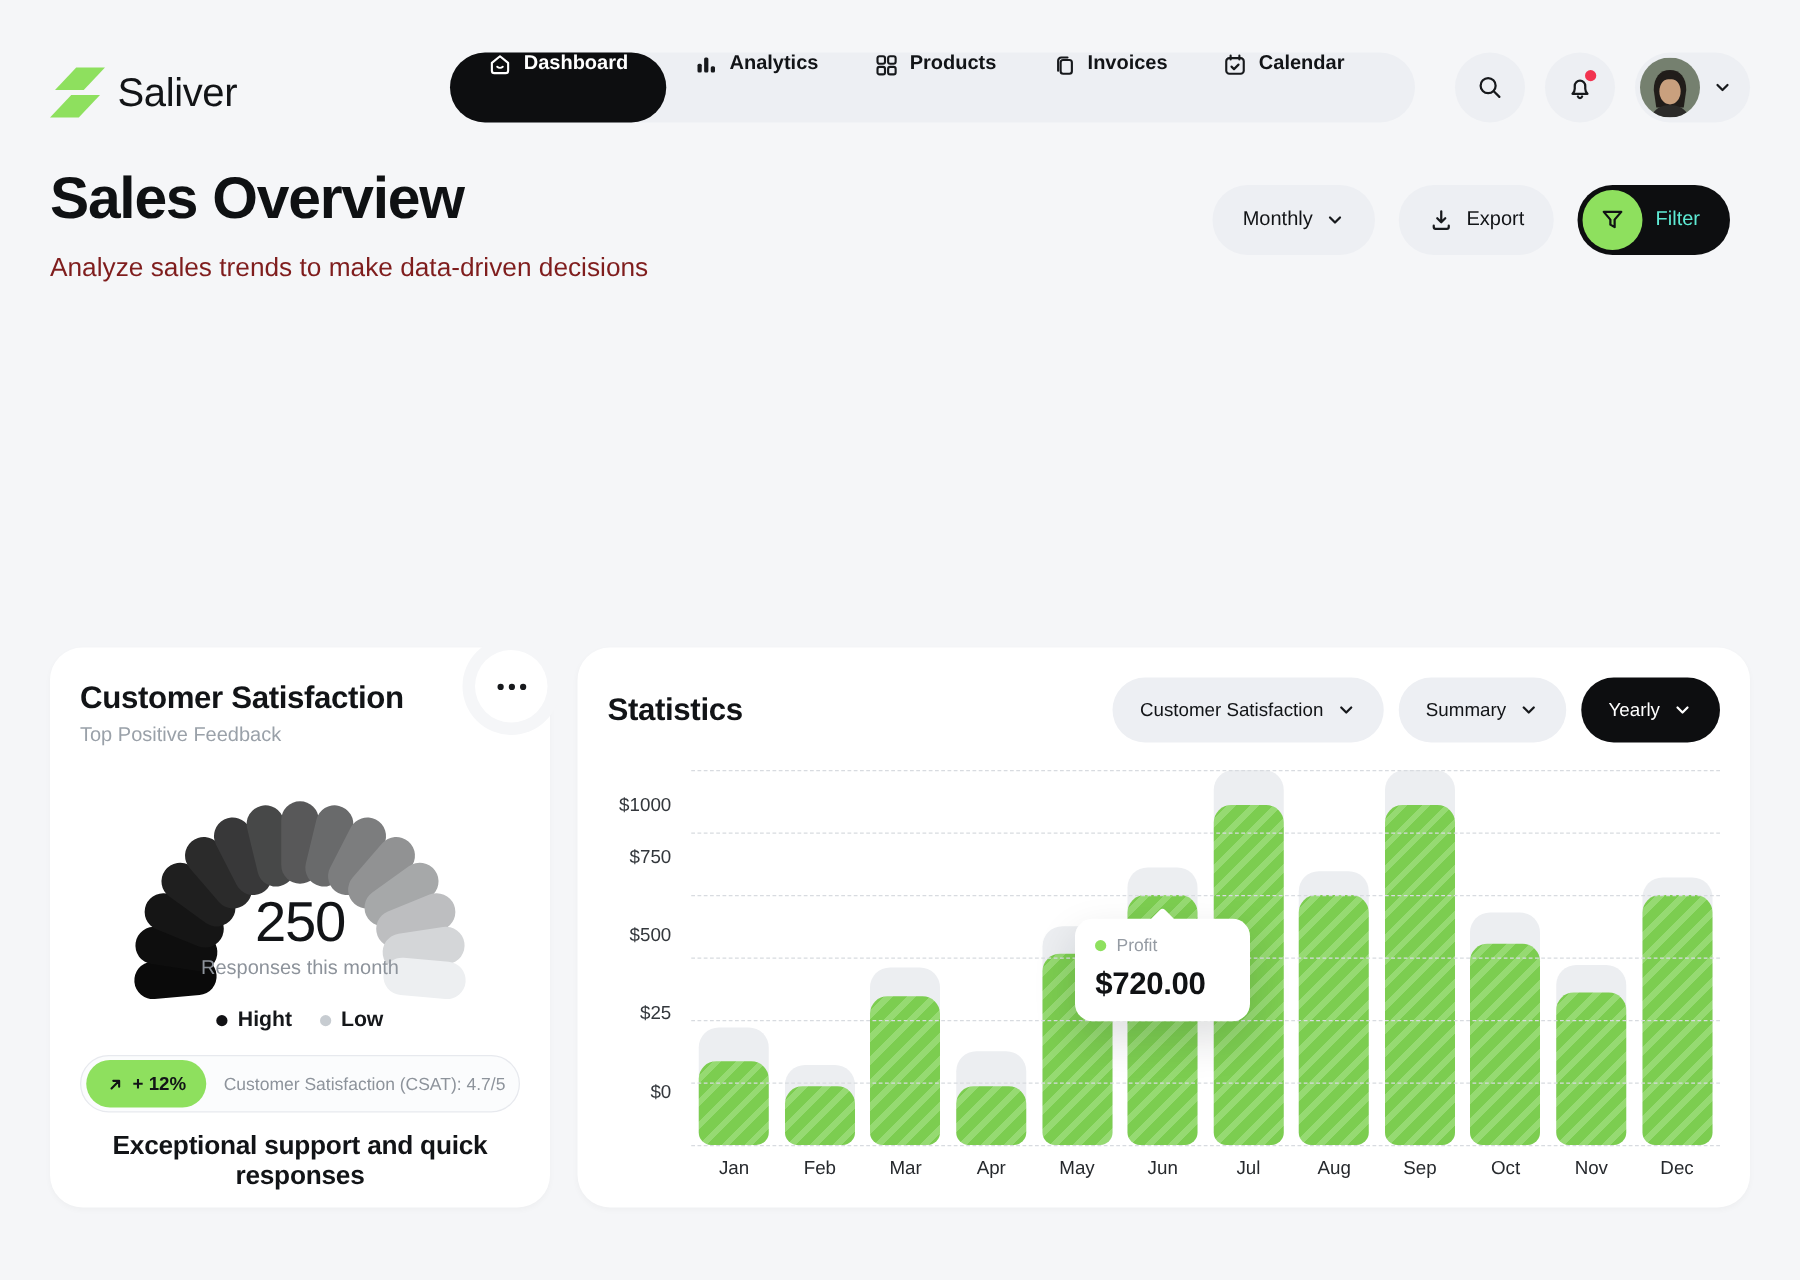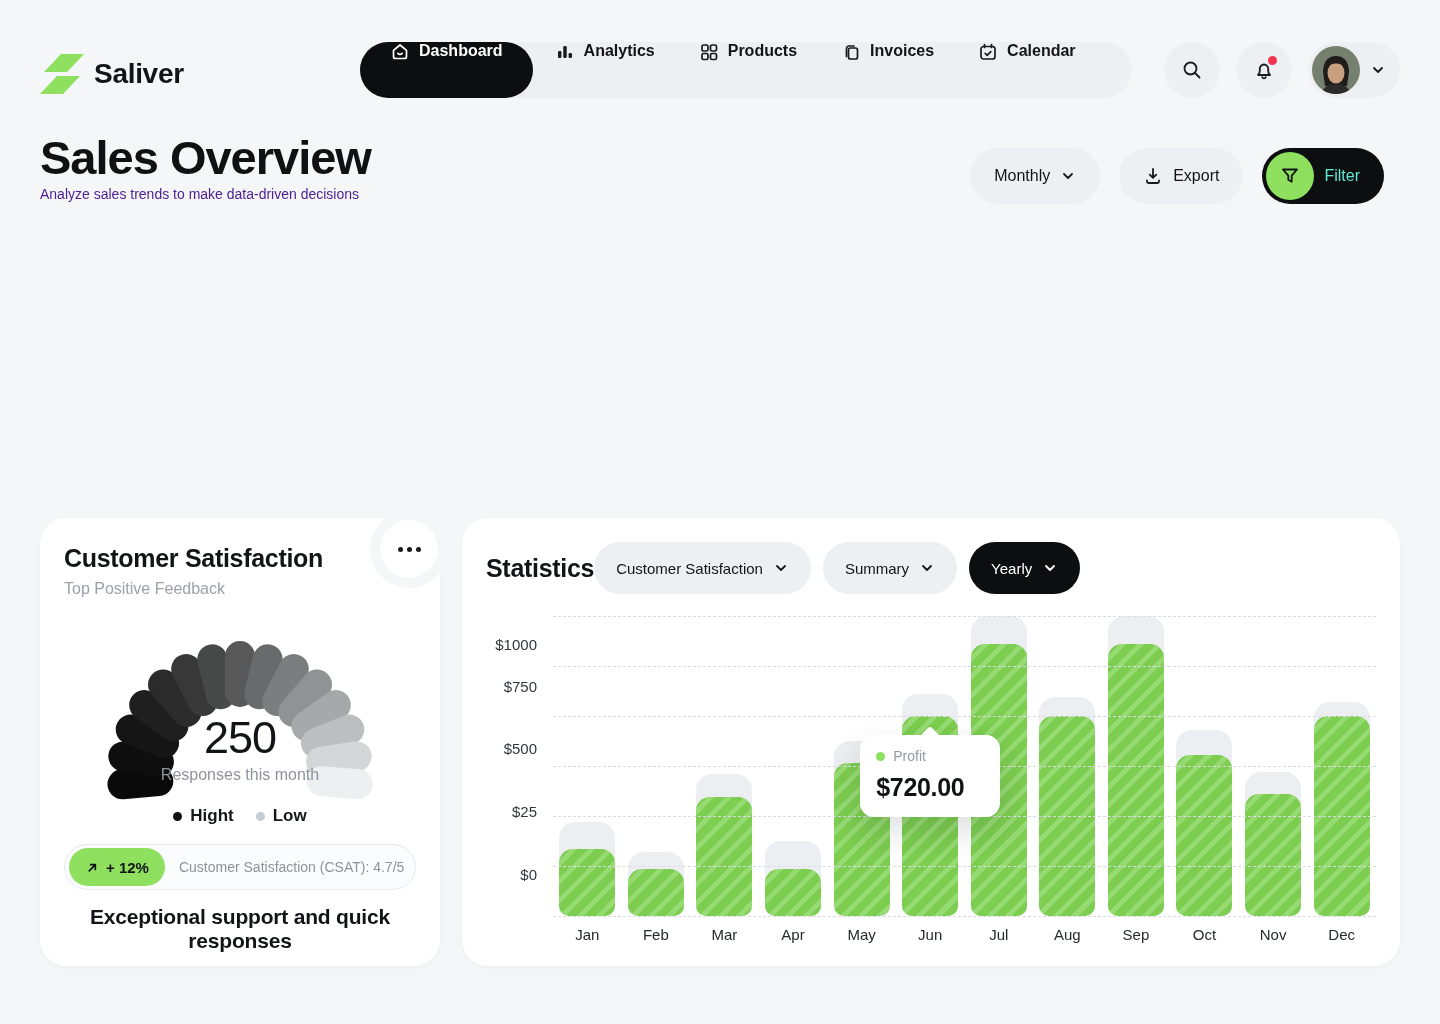--- a/index.html
+++ b/index.html
@@ -9,36 +9,36 @@
   }
   *{margin:0;padding:0;box-sizing:border-box;}
   html,body{width:1440px;height:1024px;}
   body{
     position:relative;background:var(--bg);overflow:hidden;
     font-family:"Liberation Sans", sans-serif;color:var(--ink);
   }
   svg{display:block;}
   
   .logo{position:absolute;left:40px;top:52px;display:flex;align-items:center;gap:10px;}
-  .logo-text{font-size:28px;font-weight:700;letter-spacing:-.3px;}
+  .logo-text{font-size:32px;font-weight:400;letter-spacing:-.3px;}
   .nav{position:absolute;left:360px;top:42px;height:56px;background:var(--pill);
        border-radius:28px;display:flex;align-items:center;padding-right:34px;}
   .nav-item{display:flex;gap:9px;font-size:16px;font-weight:700;
        padding:0 22px;height:56px;border-radius:28px;cursor:pointer;white-space:nowrap;}
   .nav-item.active{background:#0d0e10;color:#fff;padding:0 30px;}
   .actions{position:absolute;right:40px;top:42px;display:flex;gap:16px;align-items:center;}
   .icon-btn{width:56px;height:56px;border-radius:50%;background:var(--pill);
        display:flex;align-items:center;justify-content:center;position:relative;cursor:pointer;}
   .badge-dot{position:absolute;top:14px;right:15px;width:9px;height:9px;border-radius:50%;background:#f2334f;}
   .avatar-pill{height:56px;border-radius:28px;background:var(--pill);display:flex;align-items:center;
        gap:10px;padding:4px 14px 4px 4px;cursor:pointer;}
   .avatar{width:48px;height:48px;border-radius:50%;overflow:hidden;}
   
   .page-title{position:absolute;left:40px;top:130px;font-size:47px;font-weight:600;letter-spacing:-1px;color:#0f1113;}
-  .page-sub{position:absolute;left:40px;top:186px;font-size:14px;color:#4c1d95;}
+  .page-sub{position:absolute;left:40px;top:203px;font-size:21px;color:#7f1d1d;}
   .controls{position:absolute;right:56px;top:148px;display:flex;gap:19px;}
   .ctl{height:56px;border-radius:28px;background:var(--pill);display:flex;align-items:center;
        gap:10px;padding:0 24px;font-size:16px;font-weight:500;cursor:pointer;}
   .ctl.dark{background:#0d0e10;color:#5eead4;padding:0 24px 0 4px;}
   .ctl-green-circle{width:48px;height:48px;border-radius:50%;background:var(--accent);
        display:flex;align-items:center;justify-content:center;}
   
   .card{position:absolute;top:518px;background:var(--card);border-radius:26px;
         box-shadow:0 2px 5px rgba(15,18,22,.03);}
   .card-sat{left:40px;width:400px;height:448px;padding:26px 24px 0;}
@@ -57,21 +57,21 @@
   .legend-item{display:flex;align-items:center;gap:8px;font-size:17px;font-weight:600;color:#15171a;}
   .legend-item i{width:9px;height:9px;border-radius:50%;display:inline-block;}
   
   .stat-pill{margin-top:18px;height:46px;border:1px solid var(--border);border-radius:23px;
        display:flex;align-items:center;gap:14px;background:#fbfcfd;}
   .delta-badge{height:38px;margin-left:4px;border-radius:19px;background:var(--accent);
        display:flex;align-items:center;gap:6px;padding:0 16px;font-size:15px;font-weight:700;}
   .stat-desc{font-size:14px;color:#8d939b;}
   .footnote{margin-top:15px;text-align:center;font-size:21px;font-weight:700;letter-spacing:-.2px;}
   
-  .stats-head{display:flex;align-items:center;}
+  .stats-head{display:flex;align-items:center;justify-content:space-between;}
   .stats-filters{display:flex;gap:12px;}
   .filter-pill{height:52px;border-radius:26px;background:var(--pill);display:flex;align-items:center;
        gap:10px;padding:0 22px;font-size:15px;font-weight:500;cursor:pointer;white-space:nowrap;}
   .filter-pill.dark{background:#0d0e10;color:#fff;}
   .chart{margin-top:22px;display:grid;grid-template-columns:67px 1fr;grid-template-rows:300px auto;}
   .y-axis{position:relative;}
   .y-label{position:absolute;right:16px;transform:translateY(-50%);font-size:15px;color:#33373c;white-space:nowrap;}
   .plot{position:relative;}
   .grid-line{position:absolute;left:0;right:0;border-top:1px dashed var(--grid);}
   .bars{position:absolute;inset:0;display:flex;align-items:flex-end;}

